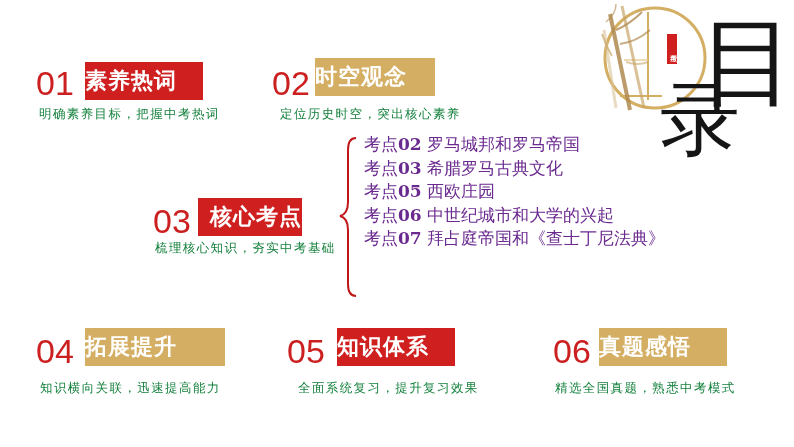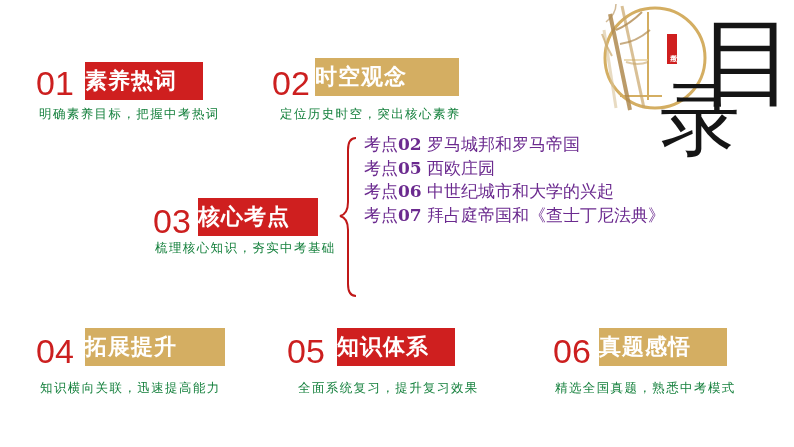--- a/index.html
+++ b/index.html
@@ -79,37 +79,40 @@
 </div>
 
 <div>
   <div class="num" style="left:36px;top:66px;">01</div>
   <div class="tag red" style="left:85px;top:62px;width:118px;">素养热词</div>
   <div class="desc" style="left:39px;top:106px;">明确素养目标，把握中考热词</div>
 </div>
 
 <div>
   <div class="num" style="left:272px;top:66px;">02</div>
-  <div class="tag gold" style="left:315px;top:58px;width:144px;">时空观念</div>
+  <div class="tag gold" style="left:315px;top:58px;width:120px;">时空观念</div>
   <div class="desc" style="left:280px;top:106px;">定位历史时空，突出核心素养</div>
 </div>
 
 <div>
   <div class="num" style="left:153px;top:204px;">03</div>
-  <div class="tag red" style="left:198px;top:198px;width:120px;">核心考点</div>
+  <div class="tag red" style="left:198px;top:198px;width:104px;text-align:right;">核心考点</div>
   <div class="desc" style="left:155px;top:240px;">梳理核心知识，夯实中考基础</div>
 </div>
 
 <svg class="brace" width="22" height="162" viewBox="0 0 22 162">
   <path d="M18 2 Q10 2 10 14 L10 66 Q10 78 2 80 Q10 82 10 94 L10 148 Q10 160 18 160" fill="none" stroke="#c01818" stroke-width="2"></path>
 </svg>
 
 <div class="list">
   <div>
     <span>考点</span><span class="code">02</span> <span>罗马城邦和罗马帝国</span>
+  </div>
+  <div>
+    <span>考点</span><span class="code">03</span> <span>希腊罗马古典文化</span>
   </div>
   <div>
     <span>考点</span><span class="code">05</span> <span>西欧庄园</span>
   </div>
   <div>
     <span>考点</span><span class="code">06</span> <span>中世纪城市和大学的兴起</span>
   </div>
   <div>
     <span>考点</span><span class="code">07</span> <span>拜占庭帝国和《查士丁尼法典》</span>
   </div>

